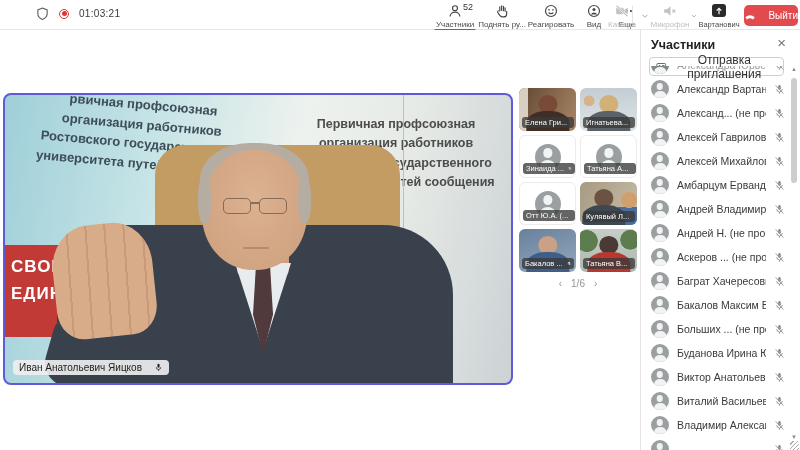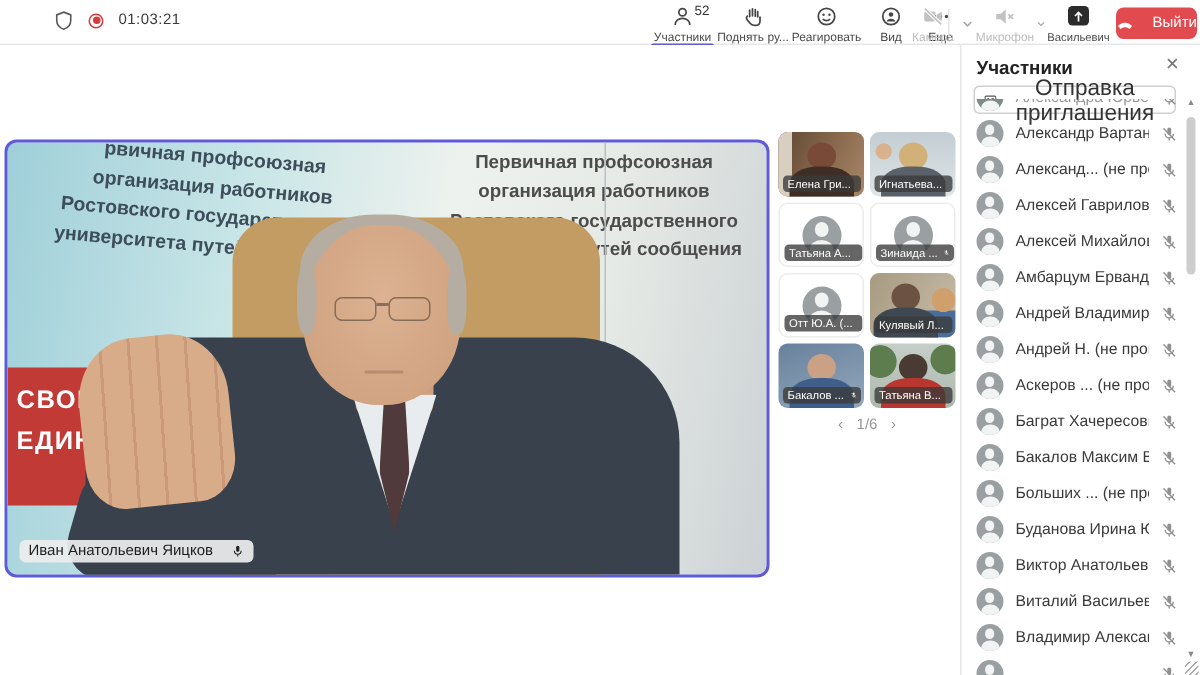--- a/index.html
+++ b/index.html
@@ -38,21 +38,21 @@
 
   
   .stage{position:absolute;left:0;top:30px;width:640px;height:420px;background:#fff}
 
   
   .main-video{position:absolute;left:3px;top:63px;width:510px;height:292px;border:2px solid var(--accent);
               border-radius:8px;overflow:hidden;
               background:linear-gradient(100deg,#9fcfd9 0%,#c6e4e6 28%,#eef2ee 55%,#e6eae6 75%,#ccd2d5 100%)}
   .banner-left{position:absolute;left:8px;top:0px;width:256px;transform:rotate(5deg);
                color:#3d4d5a;font-weight:bold;font-size:13px;line-height:1.5;text-align:center}
-  .banner-right{position:absolute;left:282px;top:4px;width:218px;color:#4c4c4c;font-weight:bold;
+  .banner-right{position:absolute;left:282px;top:20px;width:218px;color:#4c4c4c;font-weight:bold;
                 font-size:12.5px;line-height:1.55;text-align:center}
   .wall-line{position:absolute;left:398px;top:0;width:1px;height:170px;background:#b9c0c3}
   .chair{position:absolute;left:150px;top:50px;width:245px;height:242px;background:#c39c63;border-radius:30px 30px 0 0}
   .red-sign{position:absolute;left:0px;top:150px;width:112px;height:92px;background:#c13a35;color:#fff;
             font-weight:bold;letter-spacing:1px;font-size:17px;padding:8px 0 0 6px;line-height:1.6}
   .suit{position:absolute;left:52px;top:130px;width:396px;height:165px;background:#39414d;border-radius:70px 70px 0 0}
   .arm{position:absolute;left:42px;top:230px;width:140px;height:75px;background:#39414d;border-radius:24px;transform:rotate(16deg)}
   .hand{position:absolute;left:49px;top:129px;width:100px;height:113px;border-radius:38% 38% 26% 26%;transform:rotate(-6deg);
         background:repeating-linear-gradient(92deg,#d9ac89 0 17px,#c9997a 17px 19px)}
   .neck{position:absolute;left:232px;top:150px;width:52px;height:34px;background:#cfa07f;border-radius:10px}
@@ -121,21 +121,21 @@
               border-radius:50%;background:#f2f3f3}
   .av::after{content:"";position:absolute;left:50%;top:62%;width:64%;height:52%;transform:translateX(-50%);
              border-radius:50%;background:#f2f3f3}
   .av18{width:18px;height:18px}.av26{width:26px;height:26px}.av44{width:44px;height:44px;margin-top:-8px}
 
   
   .sidebar{position:absolute;left:640px;top:30px;width:160px;height:420px;background:#fff;border-left:1px solid #e6e6e6}
   .sb-title{position:absolute;left:10px;top:8px;font-size:12.5px;font-weight:bold;color:#222}
   .sb-close{position:absolute;right:14px;top:4px;font-size:15px;color:#777;cursor:pointer}
   .invite{position:absolute;left:8px;right:16px;top:27px;height:19px;border:1px solid #cfcfcf;border-radius:4px;
-          background:#fff;display:flex;align-items:center;justify-content:center;gap:5px;font-size:15px;color:#333;cursor:pointer}
+          background:#fff;display:flex;align-items:center;justify-content:center;gap:5px;font-size:12px;color:#333;cursor:pointer}
   .plist{position:absolute;left:0;right:12px;top:36px;bottom:0;overflow:hidden}
   .prow{display:flex;align-items:center;gap:8px;height:24px;padding-left:10px;cursor:pointer}
   .pname{flex:1;font-size:10.5px;color:#3a3a3a;white-space:nowrap;overflow:hidden}
   .pmic{color:#8f8f8f;margin-right:3px;flex:none}
   .pr0{margin-top:-13px}
   .pr0 .av{background:#7f8c86}
   .pr0 .pname{color:#9a9a9a}
   .sb-scroll{position:absolute;right:1px;top:36px;bottom:10px;width:10px}
   .sb-up{position:absolute;top:0;left:0;right:0;text-align:center;font-size:6px;color:#8a8a8a;cursor:pointer}
   .sb-down{position:absolute;bottom:0;left:0;right:0;text-align:center;font-size:6px;color:#8a8a8a;cursor:pointer}
@@ -301,21 +301,21 @@
           </svg>
         </span>
       <div class="tbtn w42">
         <span class="ic">
             <span class="share-box">
               <svg class="i" width="10" height="10">
                 <use href="#i-up"></use>
               </svg>
             </span>
           </span>
-        <span class="lbl" style="font-size:7.5px">Васильевич</span>
+        <span class="lbl" style="font-size:7.5px">Вартанович</span>
       </div>
       <div class="leave-btn">
         <svg class="i" width="12" height="12" color="#fff">
             <use href="#i-phone"></use>
           </svg>
         <span>Выйти</span>
       </div>
     </div>
   </header>
 
@@ -383,31 +383,31 @@
           <span>Игнатьева...</span>
           <svg class="i" width="7" height="7" color="#fff">
               <use href="#i-mic-off"></use>
             </svg>
         </div>
       </div>
 
       <div class="tile avtile">
         <span class="av av26"></span>
         <div class="tag">
-          <span>Татьяна А...</span>
+          <span>Зинаида ...</span>
           <svg class="i" width="7" height="7" color="#fff">
               <use href="#i-mic-off"></use>
             </svg>
         </div>
       </div>
 
       <div class="tile avtile">
         <span class="av av26"></span>
         <div class="tag">
-          <span>Зинаида ...</span>
+          <span>Татьяна А...</span>
           <svg class="i" width="7" height="7" color="#fff">
               <use href="#i-mic-off"></use>
             </svg>
         </div>
       </div>
 
       <div class="tile avtile">
         <span class="av av26"></span>
         <div class="tag">
           <span>Отт Ю.А. (...</span>

